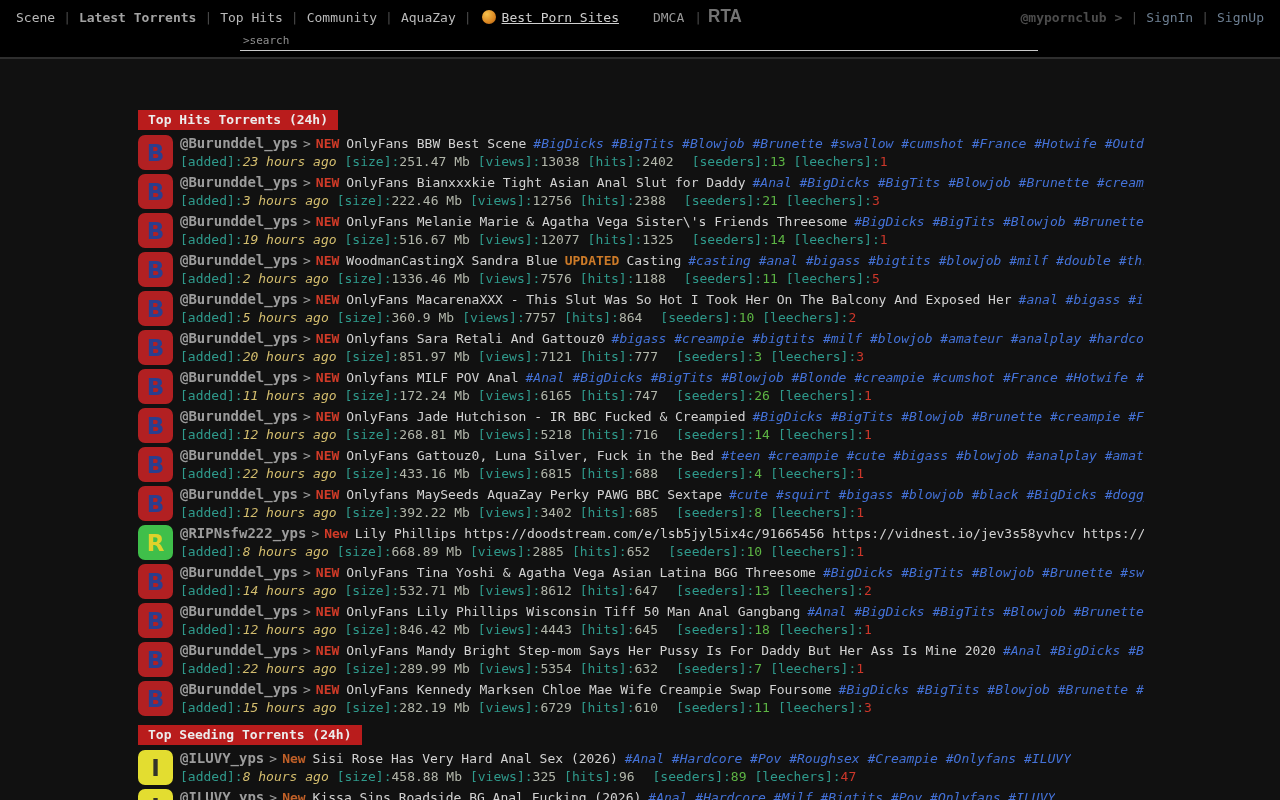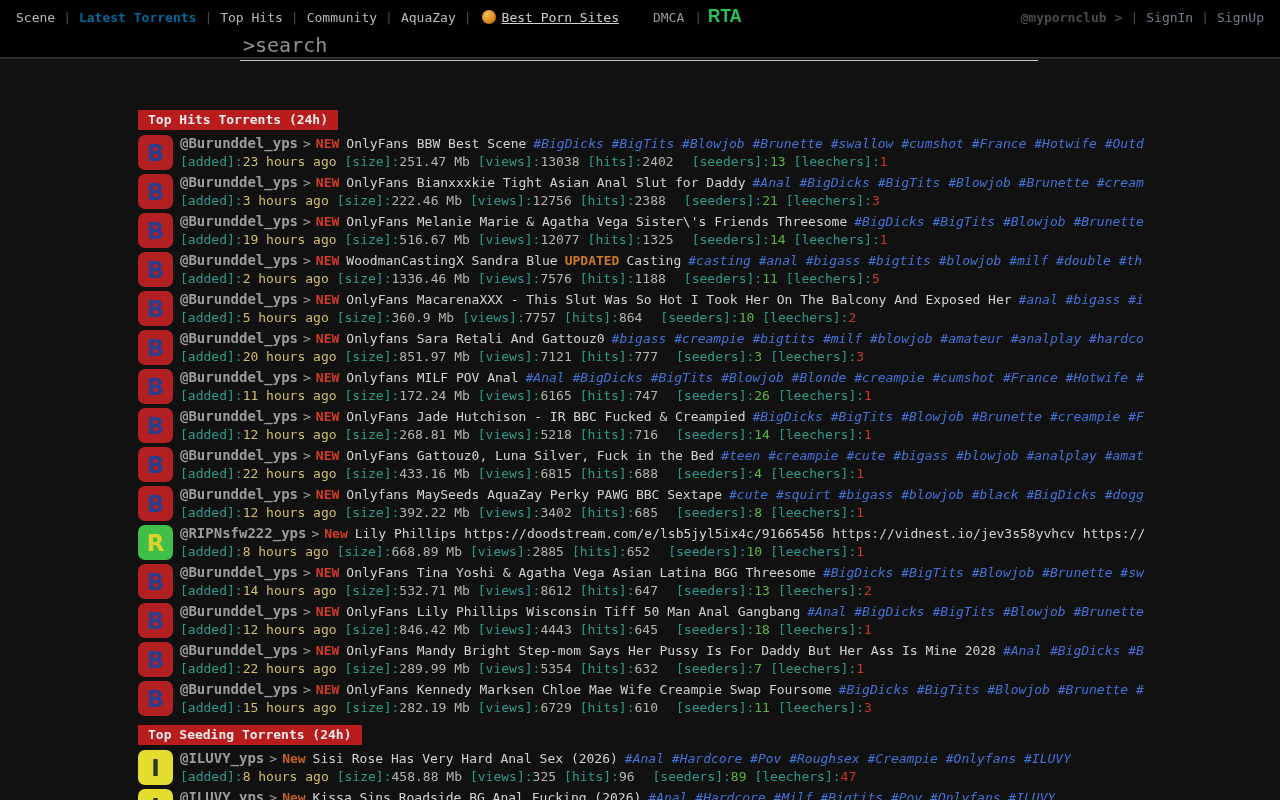--- a/index.html
+++ b/index.html
@@ -7,38 +7,38 @@
   body {
     width:1280px; height:800px; overflow:hidden;
     background:#111111;
     font-family:"DejaVu Sans Mono", monospace;
     font-size:13px;
   }
   
   header { background:#000; height:59px; border-bottom:2px solid #2e2e2e; }
   .nav { display:flex; align-items:center; padding:7px 8px 0 8px; color:#b9b9b9; white-space:nowrap; }
   .nav-item { padding:0 8px; cursor:pointer; }
-  .nav-item.active { color:#0369a1; font-weight:bold; }
+  .nav-item.active { color:#a3a3a3; font-weight:bold; }
   .sep { color:#4a4a4a; }
   .promo { display:flex; align-items:center; gap:6px; padding:0 10px; }
   .promo-icon { width:14px; height:14px; border-radius:50%;
     background:radial-gradient(circle at 35% 30%, #f6c14d, #d8821f 65%, #8a4d12); display:inline-block; }
   .promo-label { text-decoration:underline; color:#cfcfcf; }
   .dmca { color:#9a9a9a; padding:0 10px 0 24px; }
-  .rta { color:#22c55e; font-family:"Liberation Sans", sans-serif; font-weight:900;
+  .rta { color:#737373; font-family:"Liberation Sans", sans-serif; font-weight:900;
     font-size:17px; letter-spacing:0px; padding:0 6px; transform:scaleY(1.05); }
   .nav-right { margin-left:auto; display:flex; align-items:center; }
   .account-handle { color:#4c4c4c; font-weight:bold; }
   .account-chev { color:#4a4a4a; font-weight:bold; padding:0 8px; }
   .auth-link { color:#6d7f92; padding:0 8px; cursor:pointer; }
   .search-row { margin-top:5px; padding-left:240px; }
   .search-input {
     width:798px; background:transparent; border:none; outline:none;
     border-bottom:1px solid #c9c9c9; color:#9a9a9a;
-    font-family:"DejaVu Sans Mono", monospace; font-size:20px; padding:1px 3px 3px 3px;
+    font-family:"DejaVu Sans Mono", monospace; font-size:11px; padding:1px 3px 3px 3px;
   }
   .search-input::placeholder { color:#8f8f8f; opacity:1; }
   
   .content { margin-left:138px; width:1006px; }
   .section-header {
     display:inline-block; background:#b91c1c; color:#ececec;
     font-weight:bold; padding:2px 10px 3px 10px;
   }
   .sh-1 { margin-top:51px; }
   .sh-2 { margin-top:6px; }
@@ -53,21 +53,21 @@
   .line1 { line-height:18px; color:#d2d2d2; }
   .line2 { line-height:17px; }
   .user { color:#9c9c9c; font-weight:bold; font-size:14px; cursor:pointer; }
   .chev { color:#9c9c9c; padding:0 5px; }
   .badge { font-weight:bold; margin-right:7px; }
   .title { color:#d2d2d2; cursor:pointer;text-align:right; }
   .updated { font-weight:bold; color:#cc7a28; margin:0 7px; }
   .tags { font-style:italic; color:#4472d8; margin-left:7px; cursor:pointer; }
   .lbl { color:#2f9a8c; }
   .val { margin-right:8px; }
-  .v-added { color:#d3bd6e; }
+  .v-added { color:#d3bd6e;font-style:italic; }
   .v-size, .v-views, .v-hits { color:#b2b6aa; }
   .v-seeders { color:#5db544; }
   .v-leechers { color:#cd372a; }
   .lbl-seeders { margin-left:10px; }
 </style>
 </head>
 <body>
 
 <header>
   <div class="nav">
@@ -288,21 +288,21 @@
       </div>
     </div>
   </div>
 
   <div class="row">
     <div class="avatar" style="background: rgb(178, 32, 34);">
           <span class="avatar-letter" style="color: rgb(43, 62, 142);">B</span>
         </div>
     <div class="row-lines">
       <div class="line1">
-        <span class="user">@Burunddel_yps</span><span class="chev">&gt;</span><span class="badge" style="color: rgb(210, 59, 40);">NEW</span><span class="title">OnlyFans Mandy Bright Step-mom Says Her Pussy Is For Daddy But Her Ass Is Mine 2028</span><span class="tags">#Anal #BigDicks #BigTits …</span>
+        <span class="user">@Burunddel_yps</span><span class="chev">&gt;</span><span class="badge" style="color: rgb(210, 59, 40);">NEW</span><span class="title">OnlyFans Mandy Bright Step-mom Says Her Pussy Is For Daddy But Her Ass Is Mine 2020</span><span class="tags">#Anal #BigDicks #BigTits …</span>
       </div>
       <div class="line2">
         <span class="lbl">[added]:</span><span class="val v-added">22 hours ago</span><span class="lbl">[size]:</span><span class="val v-size">289.99 Mb</span><span class="lbl">[views]:</span><span class="val v-views">5354</span><span class="lbl">[hits]:</span><span class="val v-hits">632</span><span class="lbl lbl-seeders">[seeders]:</span><span class="val v-seeders">7</span><span class="lbl">[leechers]:</span><span class="val v-leechers">1</span>
       </div>
     </div>
   </div>
 
   <div class="row">
     <div class="avatar" style="background: rgb(178, 32, 34);">
           <span class="avatar-letter" style="color: rgb(43, 62, 142);">B</span>

